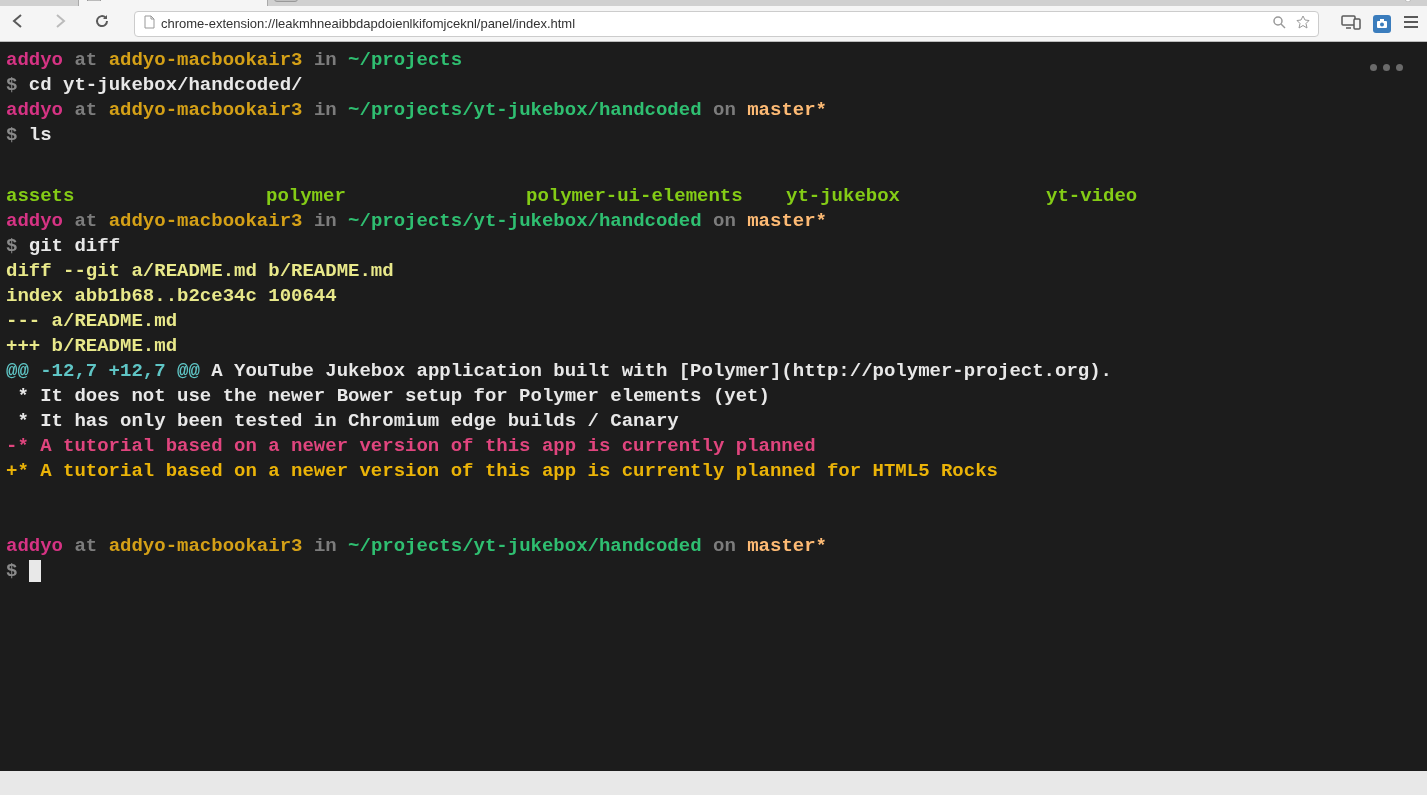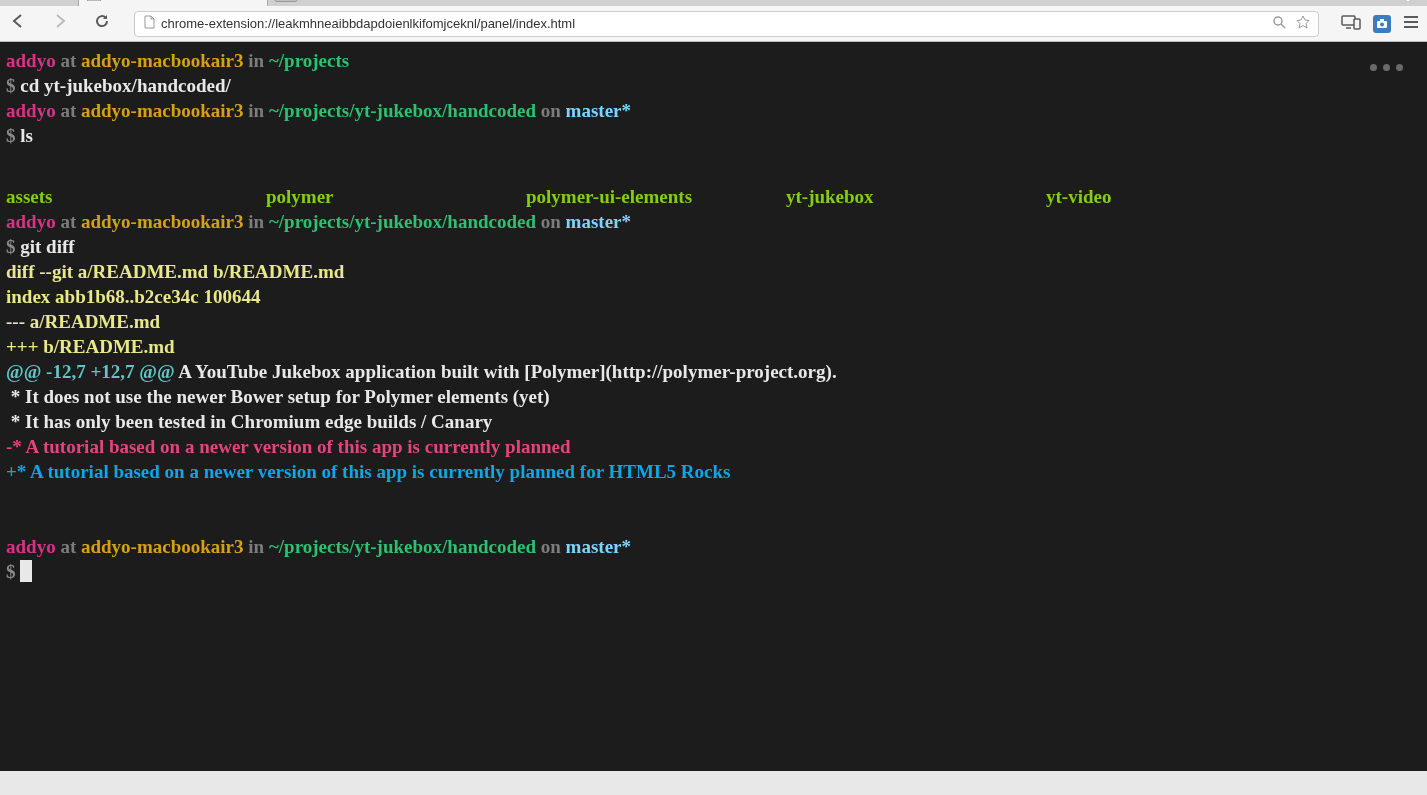--- a/index.html
+++ b/index.html
@@ -85,46 +85,46 @@
     .toolbar-right { display:flex; gap:12px; align-items:center; color:#5a5a5a; font-size:16px;}
     .camera-badge {
       width:18px;height:18px;background:#3b7dbd;border-radius:3px;
       display:inline-flex;align-items:center;justify-content:center;color:#fff;font-size:10px;
     }
 
     .terminal {
       background: #1c1c1c;
       height: calc(795px - 30px - 36px);
       width: 100%;
-      font-family: Liberation Serif, serif;
+      font-family: Liberation Mono, monospace;
       font-size: 19px;
       font-weight: bold;
       line-height: 25px;
       padding: 6px 6px;
       color: #e8e8e8;
       position: relative;
       overflow: hidden;
     }
     .line { white-space: pre; }
     .user { color: #d63384; }
     .at { color: #7c7c7c; }
     .host { color: #d4a017; }
     .in { color: #7c7c7c; }
     .path { color: #2fbf71; }
     .on { color: #7c7c7c; }
-    .branch { color: #7dd3fc; }
+    .branch { color: #fdba74; }
     .dollar { color: #8a8a8a; }
     .cmd { color: #e8e8e8; text-align: center; }
     .ls-dir { color: #84cc16; }
     .ls-file { color: #e8e8e8; }
     .diff-header { color: #e8e88a; }
     .diff-hunk { color: #5fc5c5; }
     .diff-context { color: #e8e8e8; }
     .diff-removed { color: #e0457e; }
-    .diff-added { color: #0ea5e9; }
+    .diff-added { color: #eab308; }
     .cursor {
       display:inline-block; width:12px; height:22px; background:#e8e8e8; vertical-align: text-bottom;
     }
     .term-menu {
       position:absolute; top:22px; right:24px;
       display:flex; gap:6px;
     }
     .term-menu span{
       width:7px;height:7px;border-radius:50%;background:#6a6a6a;display:inline-block;
     }

